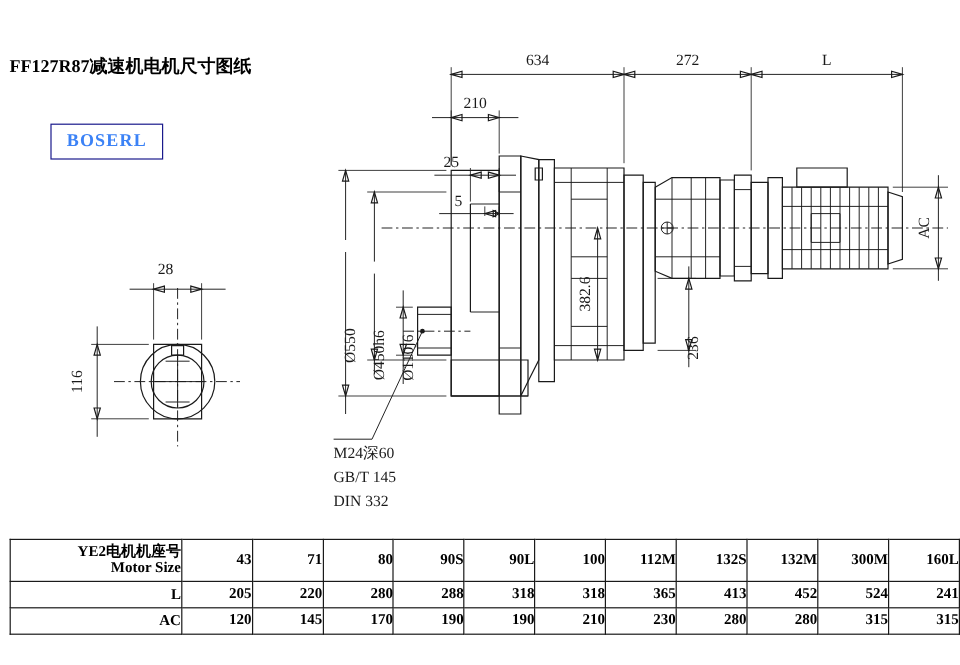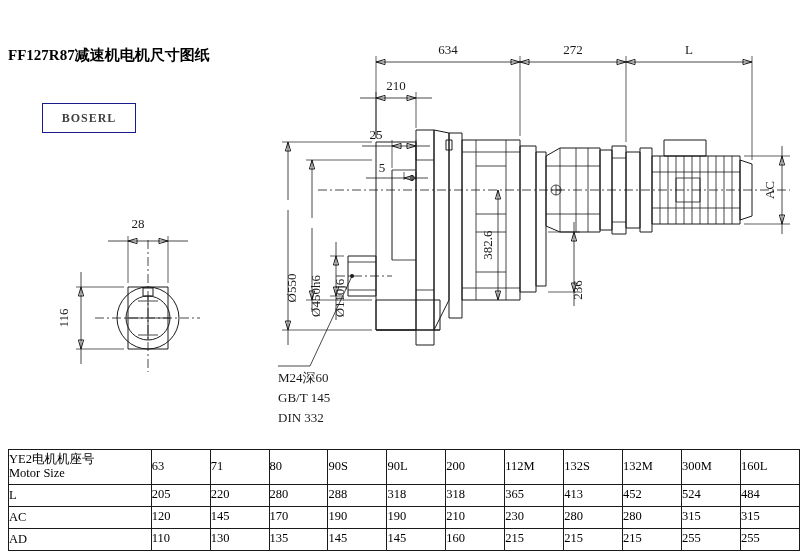--- a/index.html
+++ b/index.html
@@ -33,22 +33,22 @@
     width: 92px;
     height: 28px;
     border: 1px solid #1a1a8c;
     display: flex;
     align-items: center;
     justify-content: center;
   }
   #logo-box .logo-text {
     font-family: "Liberation Serif", serif;
     font-weight: bold;
-    font-size: 12px;
-    color: #404040;
+    font-size: 15px;
+    color: #3b82f6;
     letter-spacing: 1px;
   }
   svg.draw {
     position: absolute;
     left: 0;
     top: 0;
     width: 800px;
     height: 554px;
     pointer-events: none;
   }
@@ -61,23 +61,24 @@
   table.specs {
     position: absolute;
     left: 8px;
     top: 449px;
     border-collapse: collapse;
     font-family: "Liberation Serif", serif;
     font-size: 12.5px;
   }
   table.specs td {
     border: 1px solid #1a1a1a;
-    text-align: left;
+    text-align: right;
     padding: 2px 0 3px 0;
     height: 16px;
+    font-weight: bold;
   }
   table.specs td.head-cell {
     width: 142px;
     line-height: 1.15;
     font-size: 12.5px;
   }
   table.specs td.data-col { width: 58px; }
   .two-line { display: block; }
 </style>
 </head>
@@ -289,68 +290,54 @@
 
 </svg>
 
 <table class="specs">
   <tbody>
       <tr>
     <td class="head-cell">
       <span class="two-line">YE2电机机座号</span>
       <span class="two-line">Motor Size</span>
     </td>
-    <td class="data-col">63</td>
+    <td class="data-col">43</td>
     <td class="data-col">71</td>
     <td class="data-col">80</td>
     <td class="data-col">90S</td>
     <td class="data-col">90L</td>
-    <td class="data-col">200</td>
+    <td class="data-col">100</td>
     <td class="data-col">112M</td>
     <td class="data-col">132S</td>
     <td class="data-col">132M</td>
     <td class="data-col">300M</td>
     <td class="data-col">160L</td>
   </tr>
   <tr>
     <td class="head-cell">L</td>
     <td class="data-col">205</td>
     <td class="data-col">220</td>
     <td class="data-col">280</td>
     <td class="data-col">288</td>
     <td class="data-col">318</td>
     <td class="data-col">318</td>
     <td class="data-col">365</td>
     <td class="data-col">413</td>
     <td class="data-col">452</td>
     <td class="data-col">524</td>
-    <td class="data-col">484</td>
+    <td class="data-col">241</td>
   </tr>
   <tr>
     <td class="head-cell">AC</td>
     <td class="data-col">120</td>
     <td class="data-col">145</td>
     <td class="data-col">170</td>
     <td class="data-col">190</td>
     <td class="data-col">190</td>
     <td class="data-col">210</td>
     <td class="data-col">230</td>
     <td class="data-col">280</td>
     <td class="data-col">280</td>
     <td class="data-col">315</td>
     <td class="data-col">315</td>
   </tr>
-  <tr>
-    <td class="head-cell">AD</td>
-    <td class="data-col">110</td>
-    <td class="data-col">130</td>
-    <td class="data-col">135</td>
-    <td class="data-col">145</td>
-    <td class="data-col">145</td>
-    <td class="data-col">160</td>
-    <td class="data-col">215</td>
-    <td class="data-col">215</td>
-    <td class="data-col">215</td>
-    <td class="data-col">255</td>
-    <td class="data-col">255</td>
-  </tr>
 </tbody>
   </table>
 
 </body></html>

